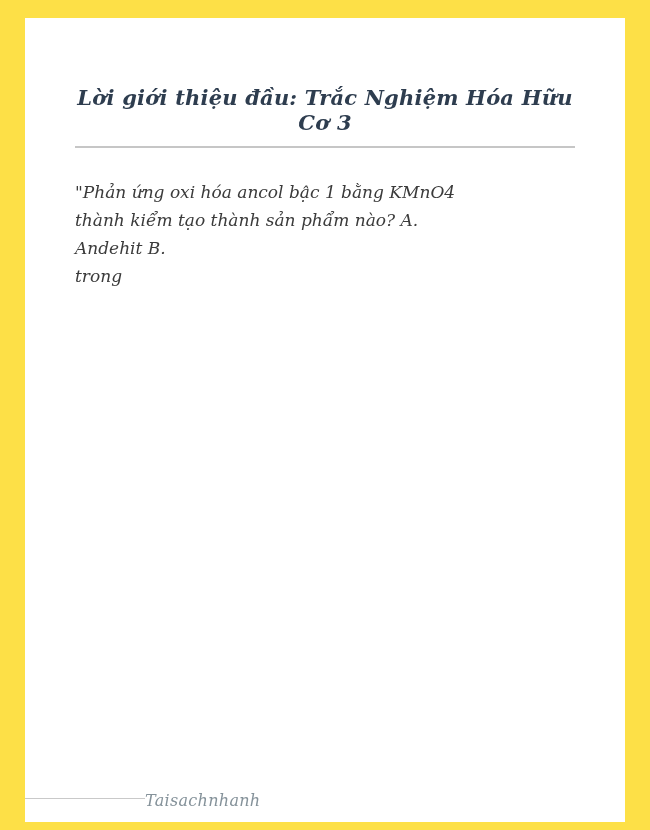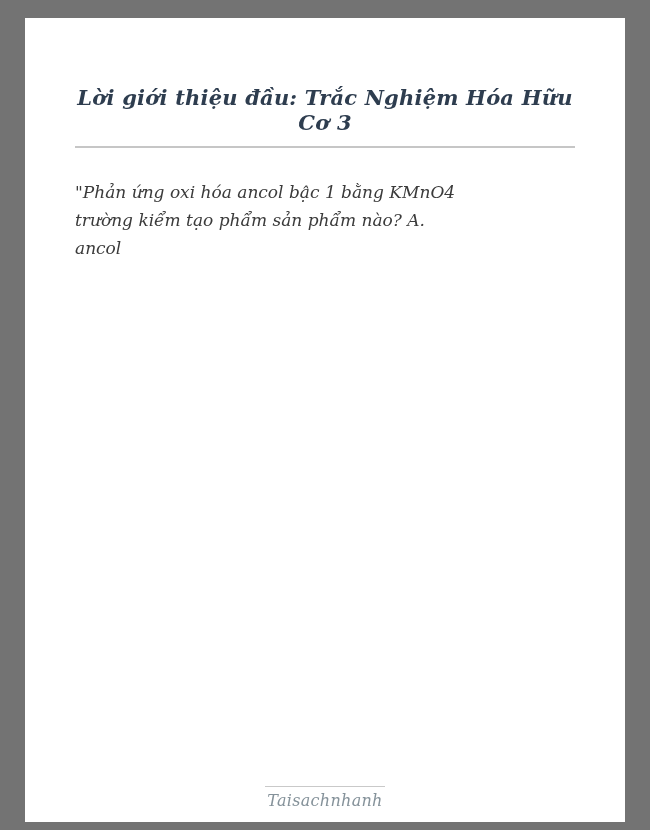--- a/index.html
+++ b/index.html
@@ -7,21 +7,21 @@
     padding: 0;
     width: 650px;
     height: 830px;
     background: #efefef;
     font-family: "DejaVu Serif", "Liberation Serif", serif;
     overflow: hidden;
   }
   .canvas {
     width: 650px;
     height: 830px;
-    background: #737373;
+    background: #fde047;
     box-sizing: border-box;
     padding-top: 18px;
   }
   .sheet {
     width: 600px;
     height: 804px;
     margin: 0 auto;
     background: #ffffff;
     box-sizing: border-box;
     display: flex;
@@ -50,21 +50,20 @@
     font-size: 17px;
     line-height: 28px;
   }
   .body-line {
     white-space: pre;
   }
   .footer {
     margin-top: auto;
     padding-bottom: 12px;
     display: flex;
-    flex-direction: column;
     align-items: center;
   }
   .footer-divider {
     width: 120px;
     height: 0;
     border: none;
     border-top: 1px solid #c9c9c9;
     margin: 0 0 4px 0;
   }
   .footer-text {
@@ -79,22 +78,23 @@
 
 <div class="canvas">
   <div class="sheet">
 
     <h1 class="doc-title">Lời giới thiệu đầu: Trắc Nghiệm Hóa Hữu Cơ 3</h1>
 
     <hr class="title-divider">
 
     <div class="body-text">
       <div class="body-line">"Phản ứng oxi hóa ancol bậc 1 bằng KMnO4</div>
-      <div class="body-line">trường kiểm tạo phẩm sản phẩm nào? A.</div>
-      <div class="body-line">ancol</div>
+      <div class="body-line">thành kiểm tạo thành sản phẩm nào? A.</div>
+      <div class="body-line">Andehit B.</div>
+      <div class="body-line">trong</div>
     </div>
 
     <div class="footer">
       <hr class="footer-divider">
       <div class="footer-text">Taisachnhanh</div>
     </div>
 
   </div>
 </div>
 

